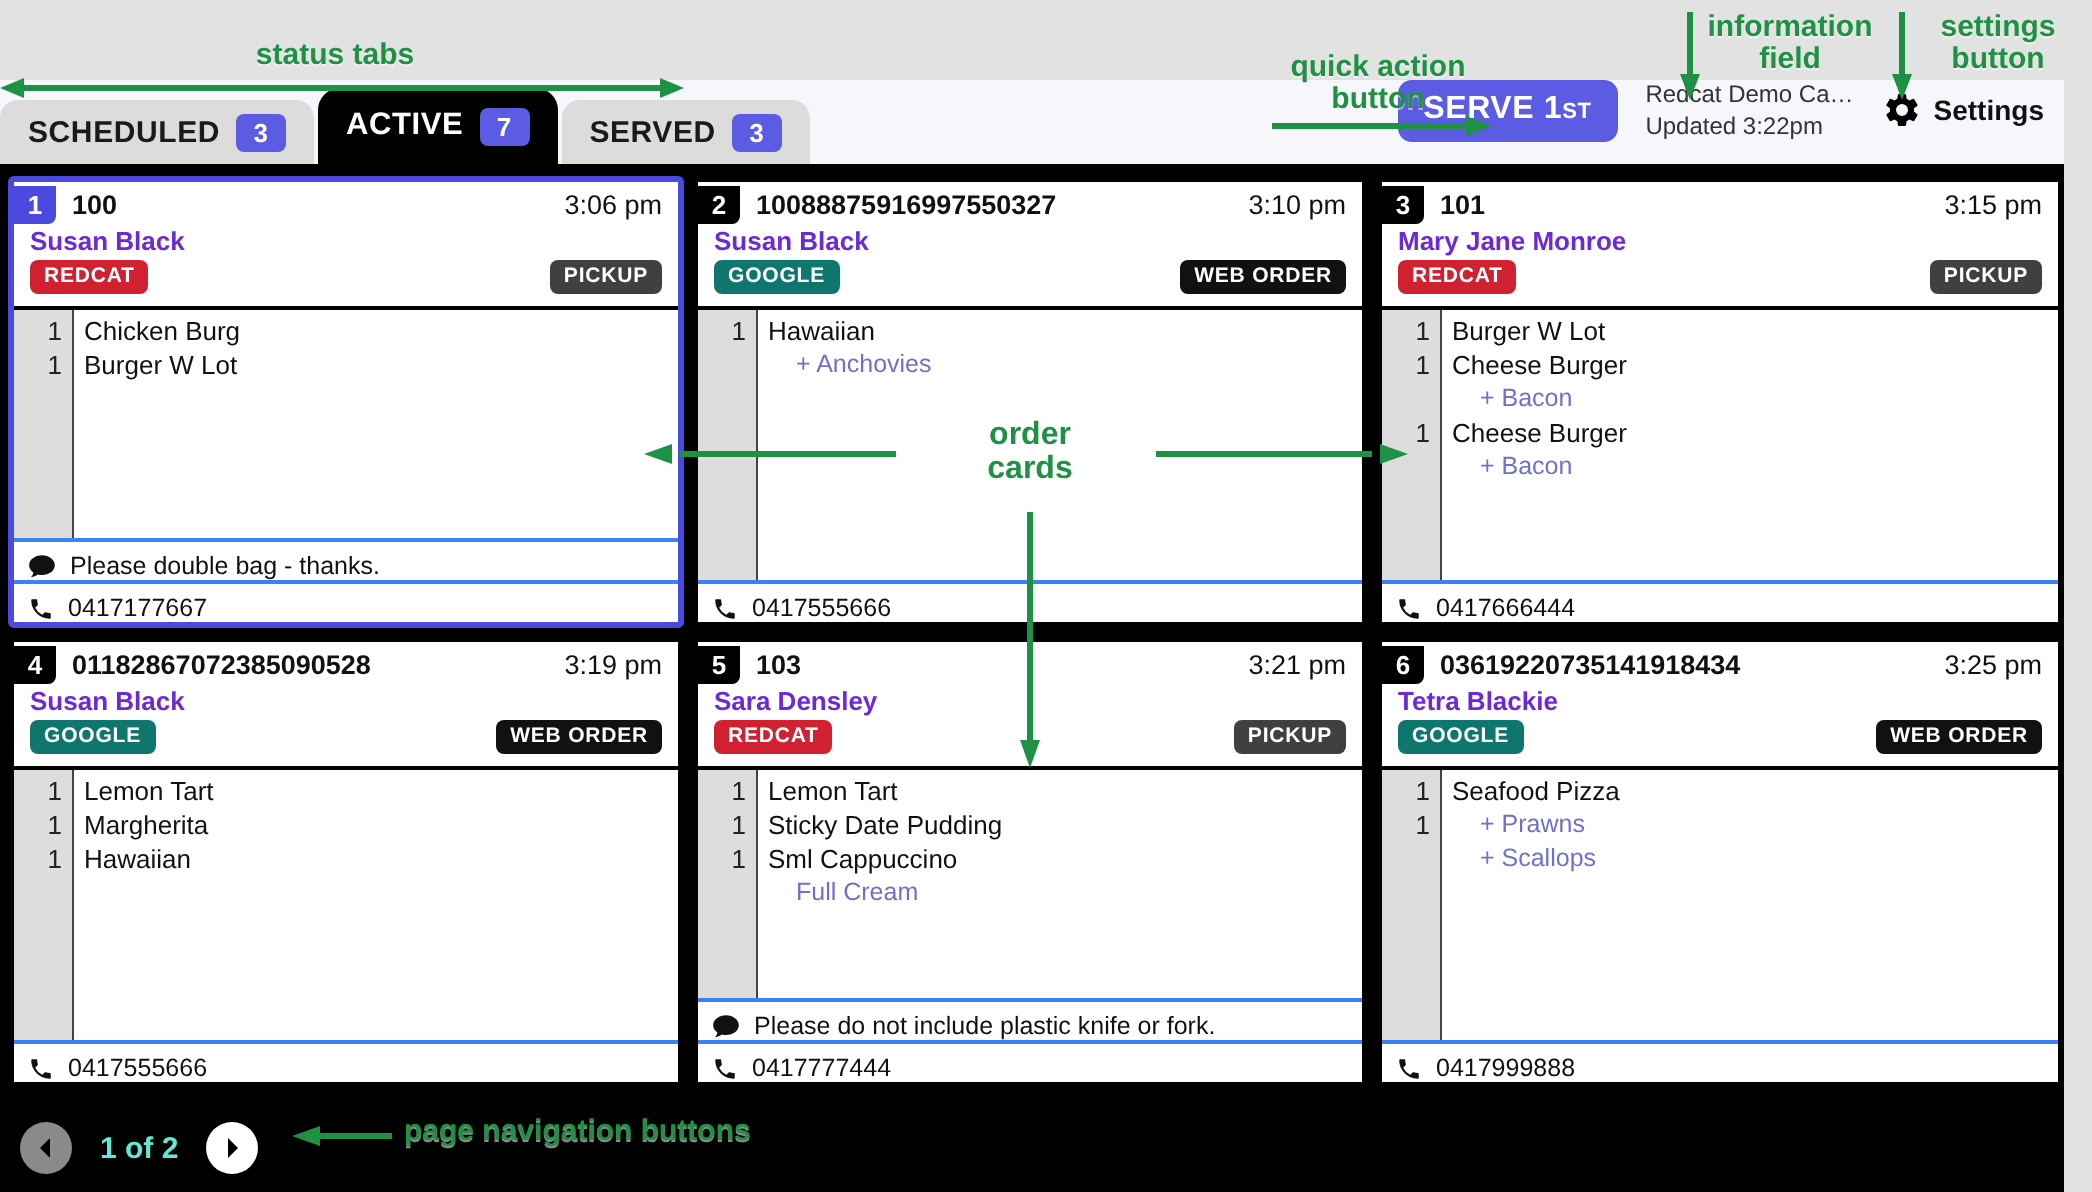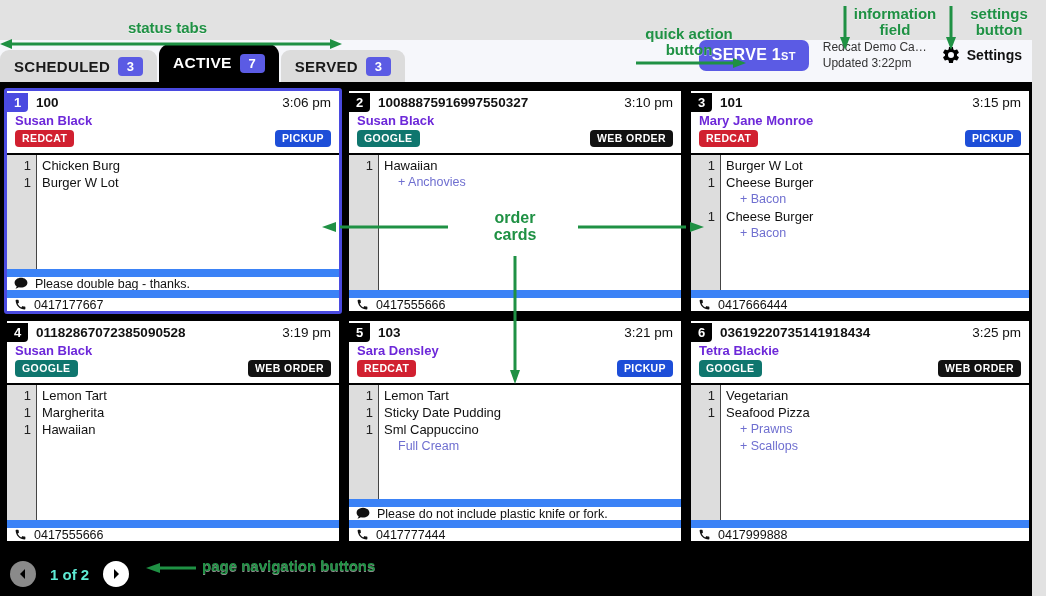--- a/index.html
+++ b/index.html
@@ -207,21 +207,21 @@
     display: inline-block;
     padding: 2px 7px 3px;
     border-radius: 4px;
     font-size: 10.5px;
     font-weight: bold;
     letter-spacing: .4px;
     color: #ffffff;
   }
   .badge.redcat { background: #d12030; }
   .badge.google { background: #0f766e; }
-  .badge.pickup { background: #1d4ed8; }
+  .badge.pickup { background: #404040; }
   .badge.weborder { background: #111111; }
   .badge-right { margin-left: auto; }
 
   .items {
     flex: 1 1 auto;
     display: flex;
     border-top: 2px solid #000000;
     background: #ffffff;
     min-height: 0;
   }
@@ -259,27 +259,27 @@
     color: #6f6fd0;
     height: 17px;
     line-height: 17px;
     padding-left: 14px;
     white-space: nowrap;
   }
 
   .note, .phone {
     flex: 0 0 auto;
     display: flex;
-    align-items: center;
+    align-items: flex-end;
     gap: 7px;
     height: 21px;
     padding-left: 7px;
     font-size: 12.5px;
     color: #111111;
-    border-top: 8px solid #3b82f6;
+    border-top: 2px solid #3b82f6;
     background: #ffffff;
     box-sizing: border-box;
   }
   .note svg, .phone svg { flex: 0 0 auto; }
 
   
   .pager {
     position: absolute;
     left: 0;
     bottom: 0;
@@ -557,21 +557,20 @@
           </div>
         </div>
         <div class="items">
           <div class="qtycol">
             <div class="qty">1</div>
             <div class="qty">1</div>
             <div class="qty blank">.</div>
             <div class="qty blank">.</div>
           </div>
           <div class="namecol">
-            <div class="iname">Vegetarian</div>
             <div class="iname">Seafood Pizza</div>
             <div class="imod">+ Prawns</div>
             <div class="imod">+ Scallops</div>
           </div>
         </div>
         <div class="phone">
           <svg width="13" height="13" viewBox="0 0 24 24">
             <path fill="#111111" d="M6.6 10.8a15.1 15.1 0 006.6 6.6l2.2-2.2c.3-.3.7-.4 1-.2 1.1.4 2.4.6 3.6.6.6 0 1 .4 1 1V20c0 .6-.4 1-1 1C10.6 21 3 13.4 3 4c0-.6.4-1 1-1h3.5c.6 0 1 .4 1 1 0 1.3.2 2.5.6 3.6.1.4 0 .8-.2 1l-2.3 2.2z"></path>
           </svg>
           <span>0417999888</span>

